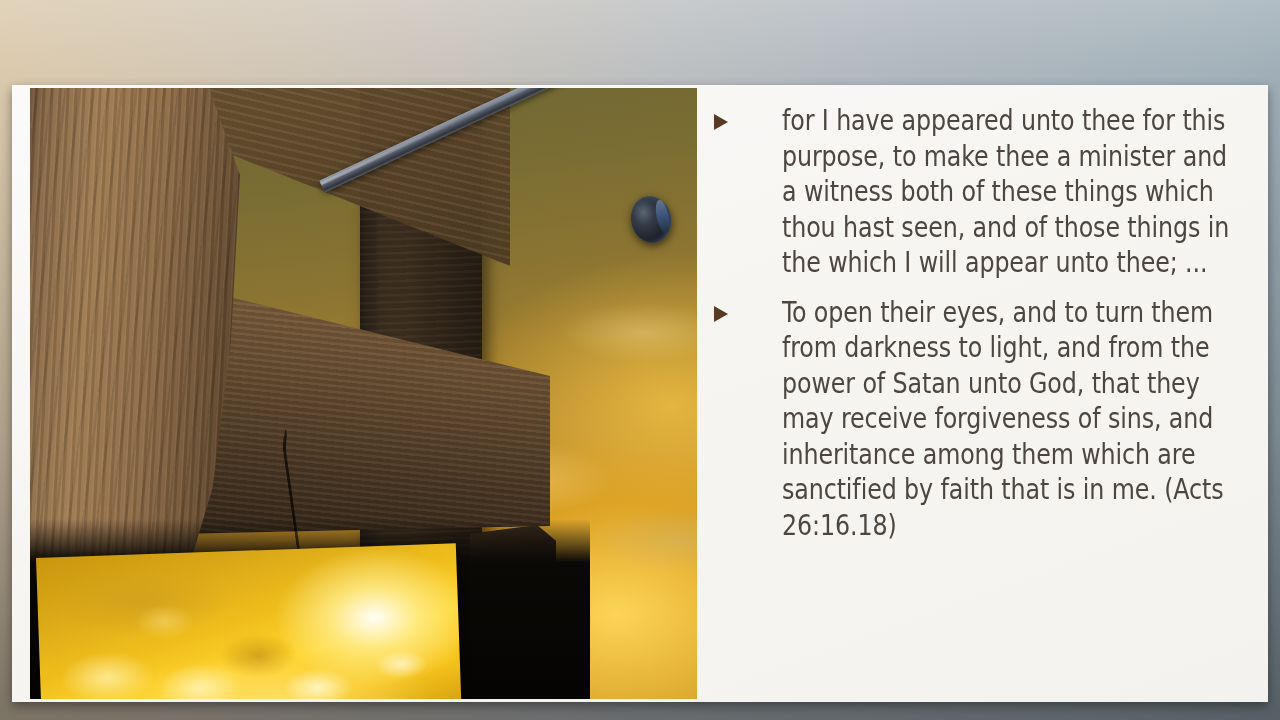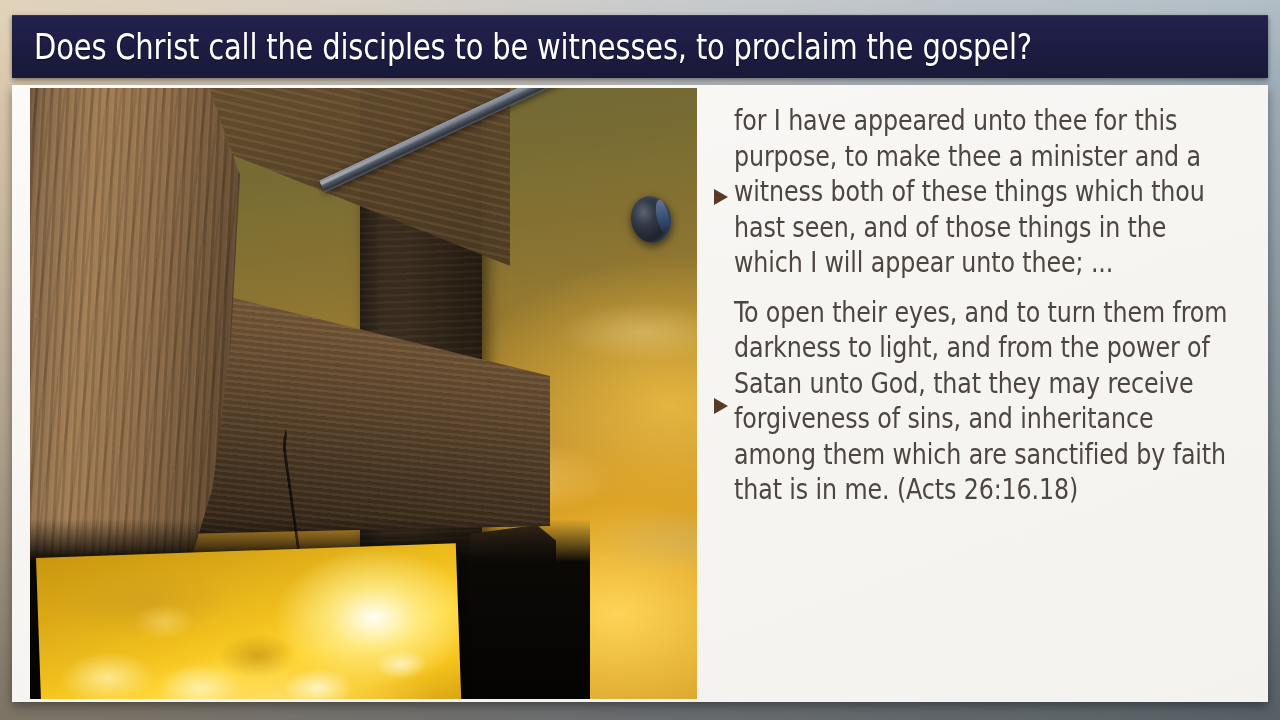--- a/index.html
+++ b/index.html
@@ -215,22 +215,23 @@
       radial-gradient(ellipse 12% 16% at 66% 82%, rgba(255,250,210,0.85) 0%, rgba(0,0,0,0) 70%),
       radial-gradient(ellipse 10% 14% at 30% 40%, rgba(255,230,140,0.45) 0%, rgba(0,0,0,0) 72%),
       radial-gradient(ellipse 9% 12% at 86% 70%, rgba(255,252,230,0.7) 0%, rgba(0,0,0,0) 70%);
   }
 
   
   #text-column{
     position:absolute;left:700px;top:18px;width:548px;
   }
   .bullet{
-    display:flex;align-items:center;
+    display:flex;align-items:flex-start;
     margin-bottom:14px;
+    gap:48px;
   }
   .bullet-marker{
     flex:0 0 auto;
     width:22px;margin-top:10px;
   }
   .bullet-marker svg{display:block;}
   .bullet-text{
     flex:1 1 auto;
     color:#4d453f;
     font-family:"DejaVu Sans Condensed","Liberation Sans", sans-serif;
@@ -239,23 +240,20 @@
     letter-spacing:-0.1px;
     transform:scaleX(0.96);
     transform-origin:left top;
   }
 </style>
 </head>
 <body>
 
 <div id="slide">
 
-  <div id="title-bar">
-    <div id="title-text">Does Christ call the disciples to be witnesses, to proclaim the gospel?</div>
-  </div>
 
   <div id="content-panel">
 
     <div id="photo">
       <div class="sky"></div>
       <div class="sky-clouds"></div>
 
       <div class="post">
         <div class="post-grain"></div>
       </div>

